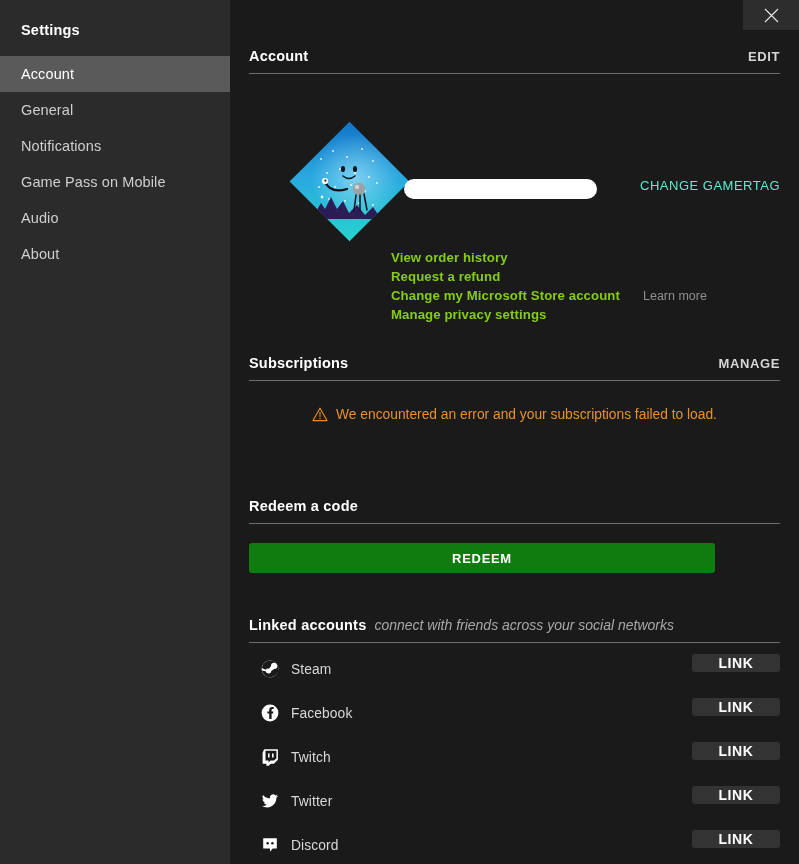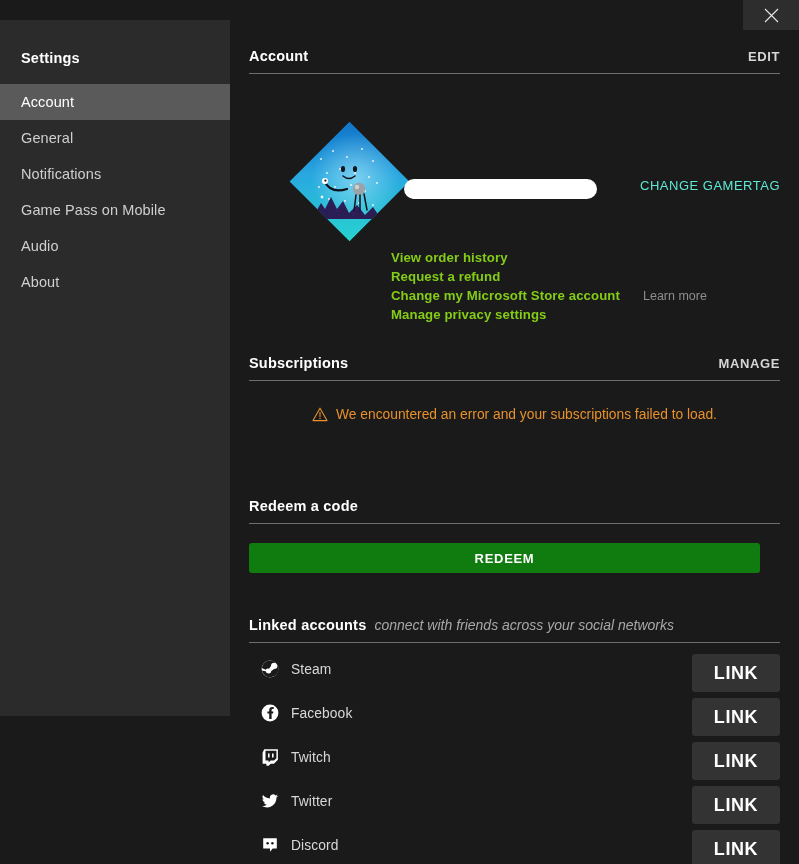--- a/index.html
+++ b/index.html
@@ -17,25 +17,24 @@
     position: relative;
     width: 799px;
     height: 864px;
     display: flex;
     background: #1a1a1a;
   }
 
   
   .sidebar {
     width: 230px;
-    height: 696px;
+    height: 864px;
     background: #2b2b2b;
     flex: 0 0 230px;
-    padding-top: 12px;
-    margin-top: 20px;
+    padding-top: 4px;
   }
 
   .sidebar-title {
     height: 52px;
     display: flex;
     align-items: center;
     padding-left: 21px;
     color: #ffffff;
     font-size: 14.5px;
     font-weight: bold;
@@ -215,21 +214,21 @@
     color: #e8912a;
     font-size: 13.8px;
   }
   .warn-icon { display: block; flex: 0 0 auto; }
 
   
   .redeem-btn {
     position: absolute;
     top: 45px;
     left: 0;
-    width: 511px;
+    width: 466px;
     height: 30px;
     background: #107c10;
     border: none;
     border-radius: 3px;
     color: #ffffff;
     font-family: "Liberation Sans", sans-serif;
     font-size: 13px;
     font-weight: bold;
     letter-spacing: .7px;
     cursor: pointer;
@@ -262,27 +261,27 @@
   .service-name {
     color: #d8d8d8;
     font-size: 13.8px;
     letter-spacing: .1px;
   }
   .link-btn {
     position: absolute;
     right: 0;
     top: 7px;
     width: 88px;
-    height: 38px;
+    height: 18px;
     background: #333333;
     border: none;
     border-radius: 3px;
     color: #ffffff;
     font-family: "Liberation Sans", sans-serif;
-    font-size: 18px;
+    font-size: 14px;
     font-weight: bold;
     letter-spacing: .6px;
     cursor: pointer;
   }
 </style>
 </head>
 <body>
 
 <div id="app">
 

